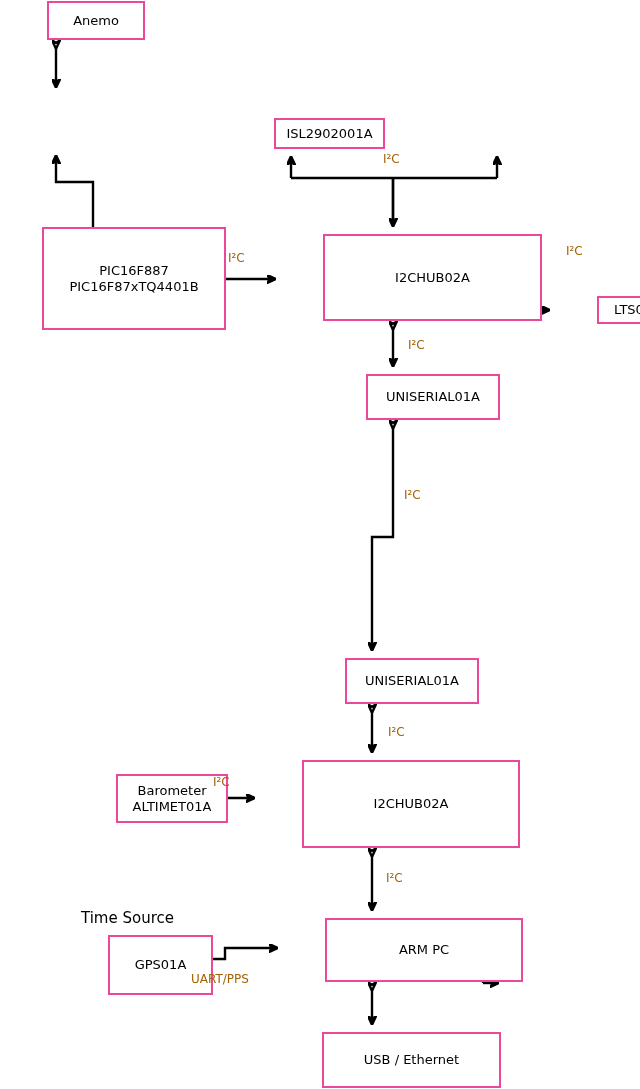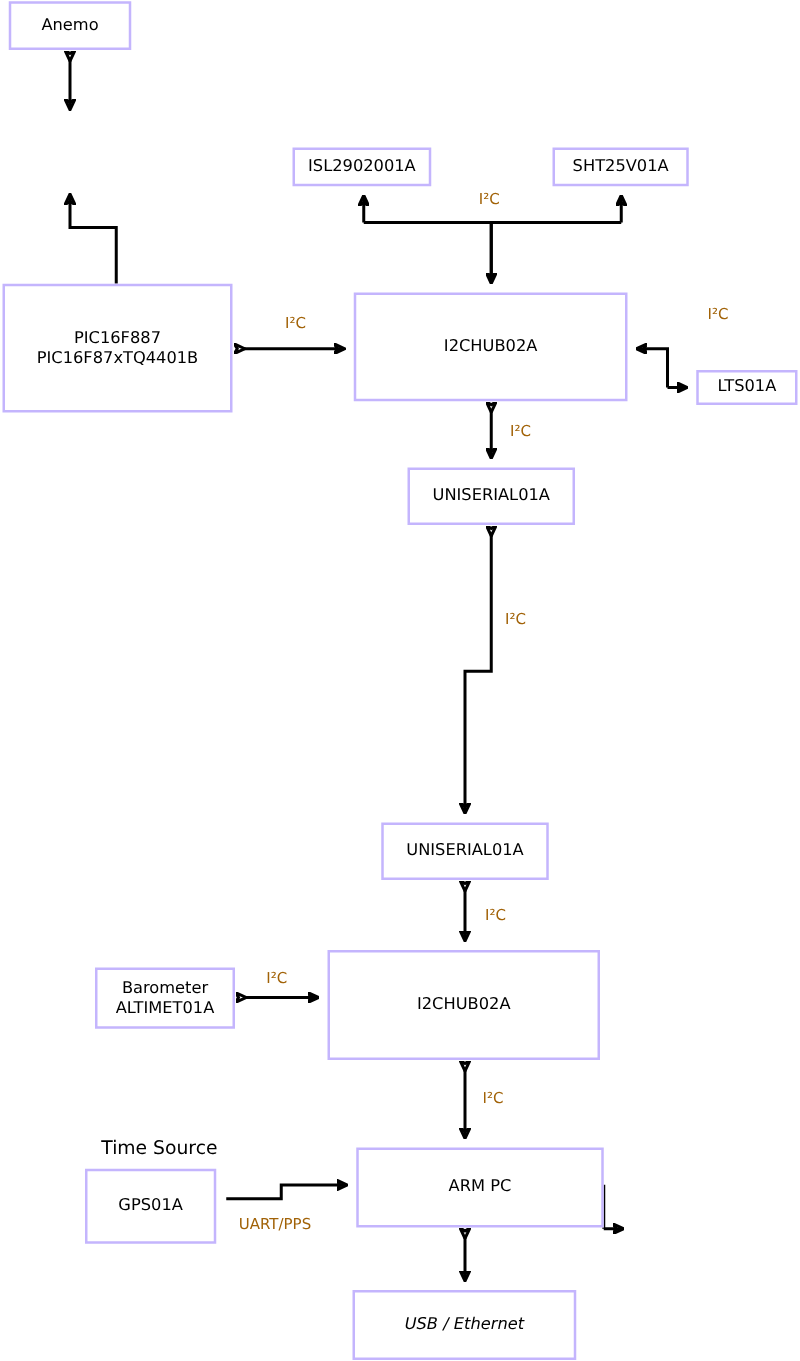--- a/index.html
+++ b/index.html
@@ -2,30 +2,31 @@
 <html><head>
 <meta charset="utf-8">
 <title>Block Diagram</title>
 <style>
   html,body{margin:0;padding:0;background:#ffffff;}
   body{font-family:"DejaVu Sans", sans-serif;}
   #stage{position:relative;width:640px;height:1089px;background:#ffffff;overflow:hidden;}
   .node{
     position:absolute;
     box-sizing:border-box;
-    border:2px solid #c4b5fd;
+    border:2px solid #ec4899;
     background:#ffffff;
     display:flex;
     align-items:center;
     justify-content:center;
     text-align:center;
     color:#000000;
     font-size:13px;
     line-height:16px;
     z-index:3;
+    margin-left:40px;
   }
   .node .lbl{white-space:pre-line;display:block;}
   .edge-label{
     position:absolute;
     font-size:12px;
     color:#a16207;
     white-space:nowrap;
     z-index:4;
     background:transparent;
   }
@@ -92,23 +93,20 @@
 
   <div class="node" style="left:2px;top:227px;width:184px;height:103px;">
     <span class="lbl">PIC16F887
 PIC16F87xTQ4401B</span>
   </div>
 
   <div class="node" style="left:234px;top:118px;width:111px;height:31px;">
     <span class="lbl">ISL2902001A</span>
   </div>
 
-  <div class="node" style="left:442px;top:118px;width:109px;height:31px;">
-    <span class="lbl">SHT25V01A</span>
-  </div>
 
   <div class="node" style="left:283px;top:234px;width:219px;height:87px;">
     <span class="lbl">I2CHUB02A</span>
   </div>
 
   <div class="node" style="left:557px;top:296px;width:81px;height:28px;">
     <span class="lbl">LTS01A</span>
   </div>
 
   <div class="node" style="left:326px;top:374px;width:134px;height:46px;">
@@ -130,21 +128,21 @@
 
   <div class="node" style="left:68px;top:935px;width:105px;height:60px;">
     <span class="lbl">GPS01A</span>
   </div>
 
   <div class="node" style="left:285px;top:918px;width:198px;height:64px;">
     <span class="lbl">ARM PC</span>
   </div>
 
 
-  <div class="node" style="left:282px;top:1032px;width:179px;height:56px;font-style:italic;">
+  <div class="node" style="left:282px;top:1032px;width:179px;height:56px;">
     <span class="lbl">USB / Ethernet</span>
   </div>
 
   <div class="edge-label" style="left:383px;top:152px;">I²C</div>
   <div class="edge-label" style="left:228px;top:251px;">I²C</div>
   <div class="edge-label" style="left:566px;top:244px;">I²C</div>
   <div class="edge-label" style="left:408px;top:338px;">I²C</div>
   <div class="edge-label" style="left:404px;top:488px;">I²C</div>
   <div class="edge-label" style="left:388px;top:725px;">I²C</div>
   <div class="edge-label" style="left:213px;top:775px;">I²C</div>

